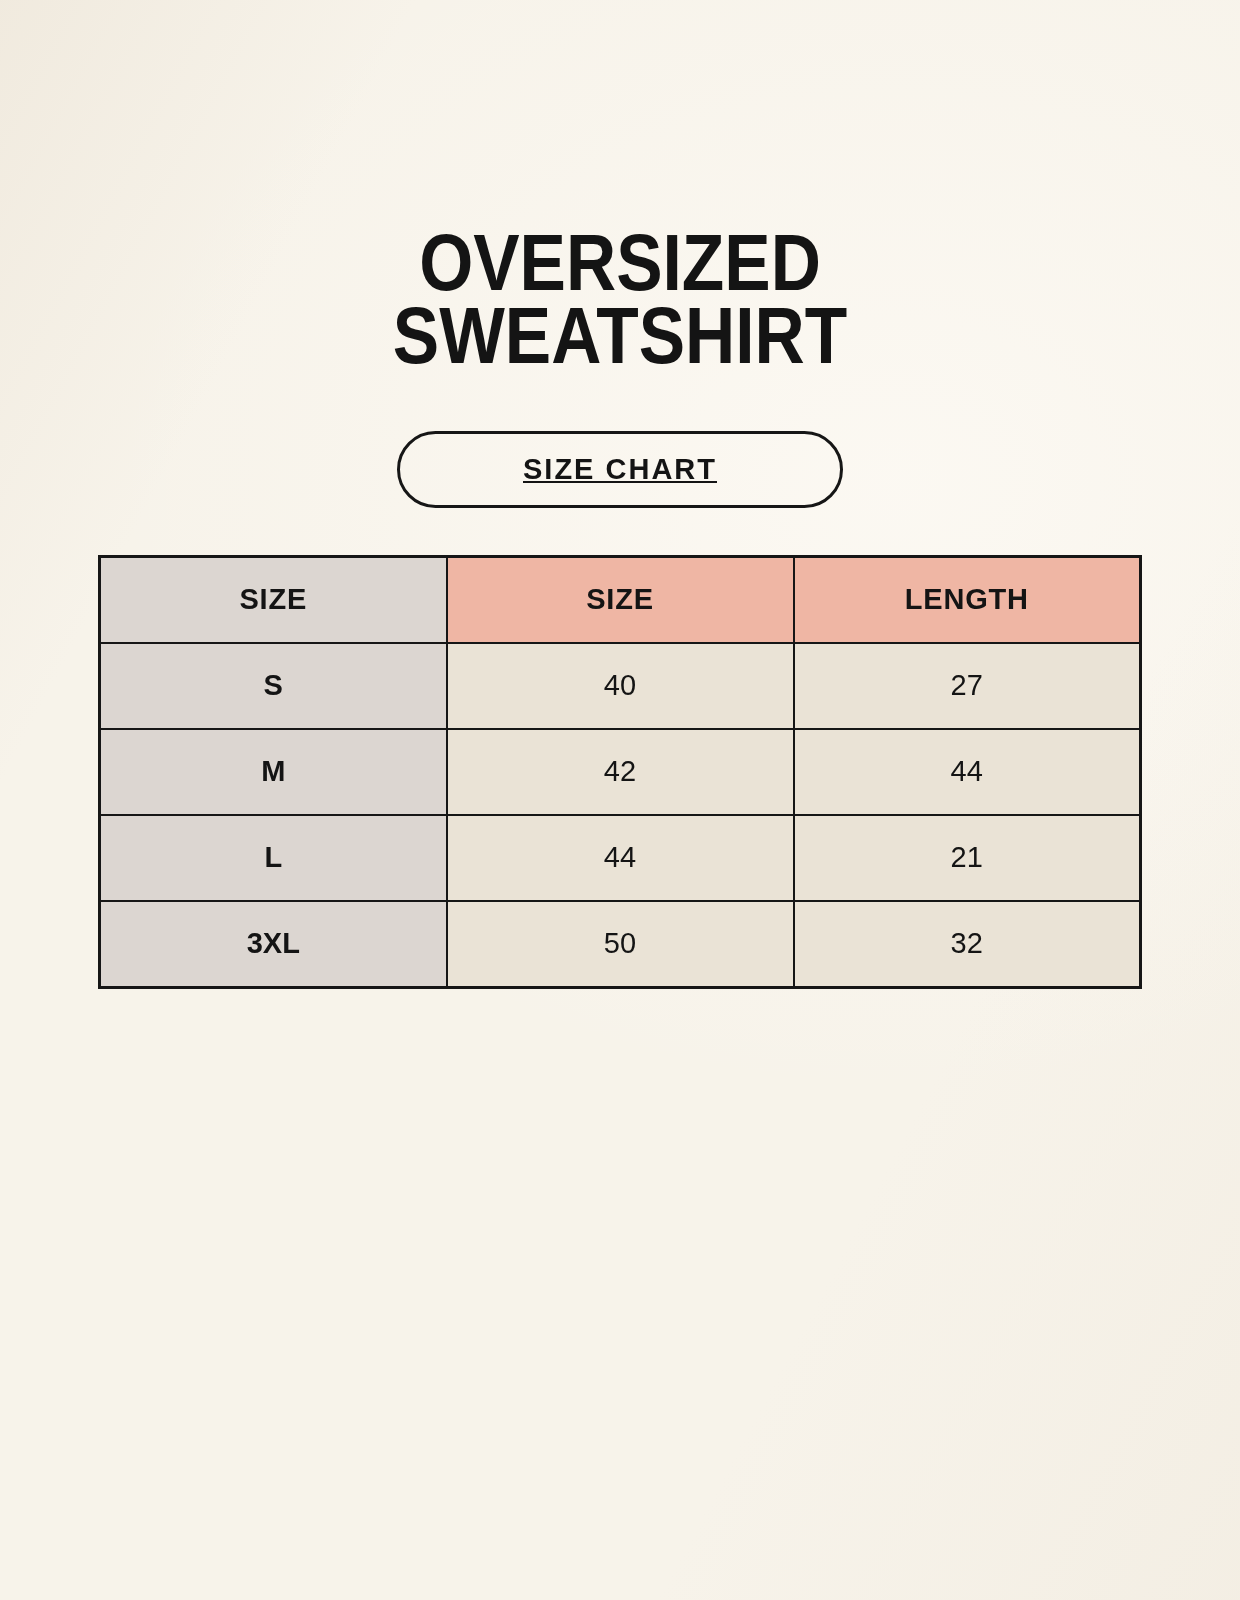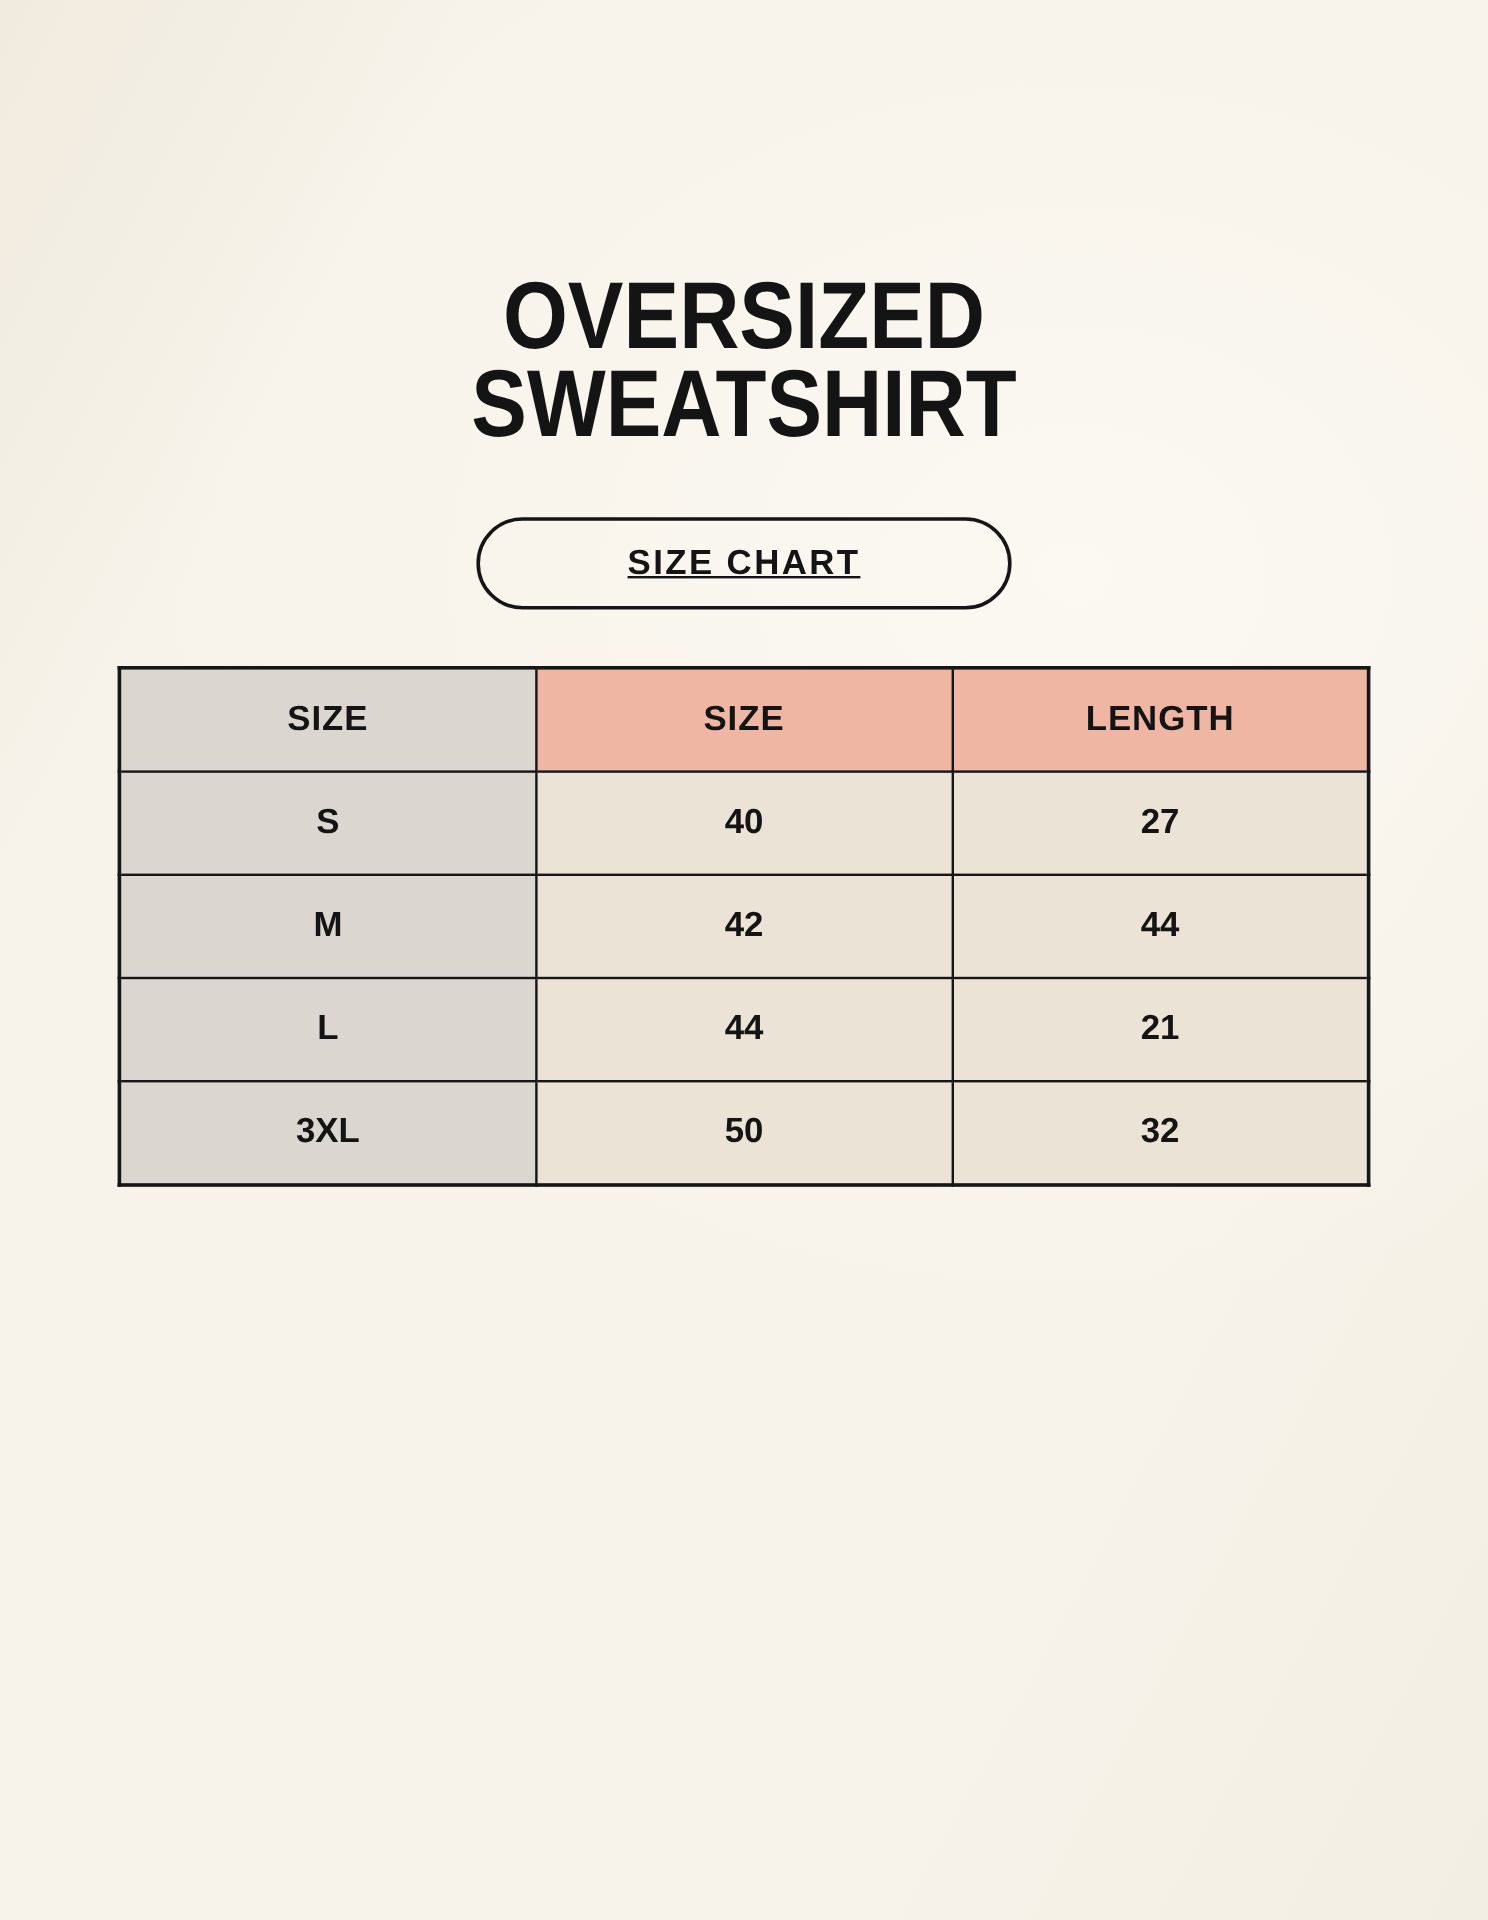--- a/index.html
+++ b/index.html
@@ -75,21 +75,21 @@
   }
   .size-chart th.col-size {
     background: var(--gray, #dcd6d1);
   }
   .size-chart td.cell-size {
     background: var(--gray, #dcd6d1);
     font-weight: 700;
   }
   .size-chart td.cell-val {
     background: var(--cream, #eae3d6);
-    font-weight: 700;
+    font-weight: 400;
   }
   .note {
     width: 1044px;
     margin: 15px auto 0;
     text-align: right;
     font-size: 23px;
     font-weight: 600;
     letter-spacing: 0.4px;
   }
 </style>

